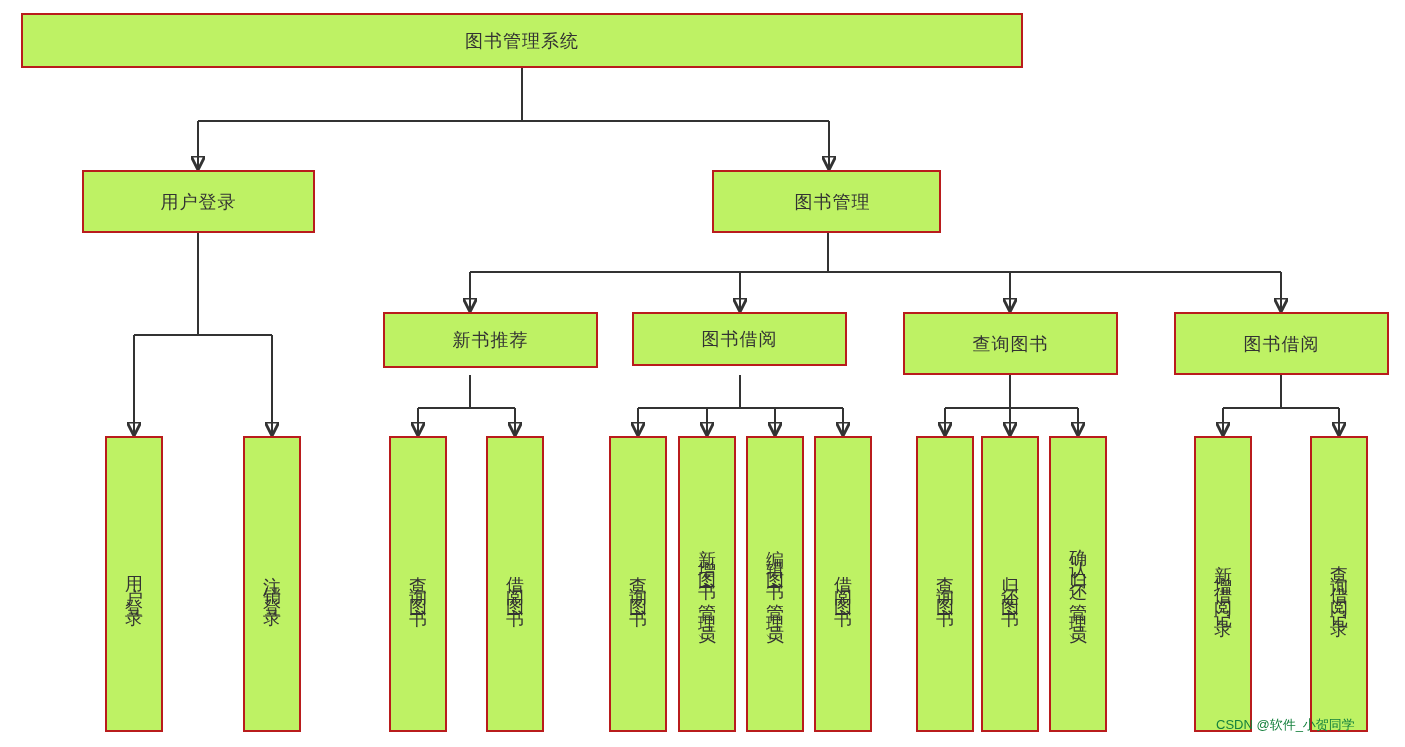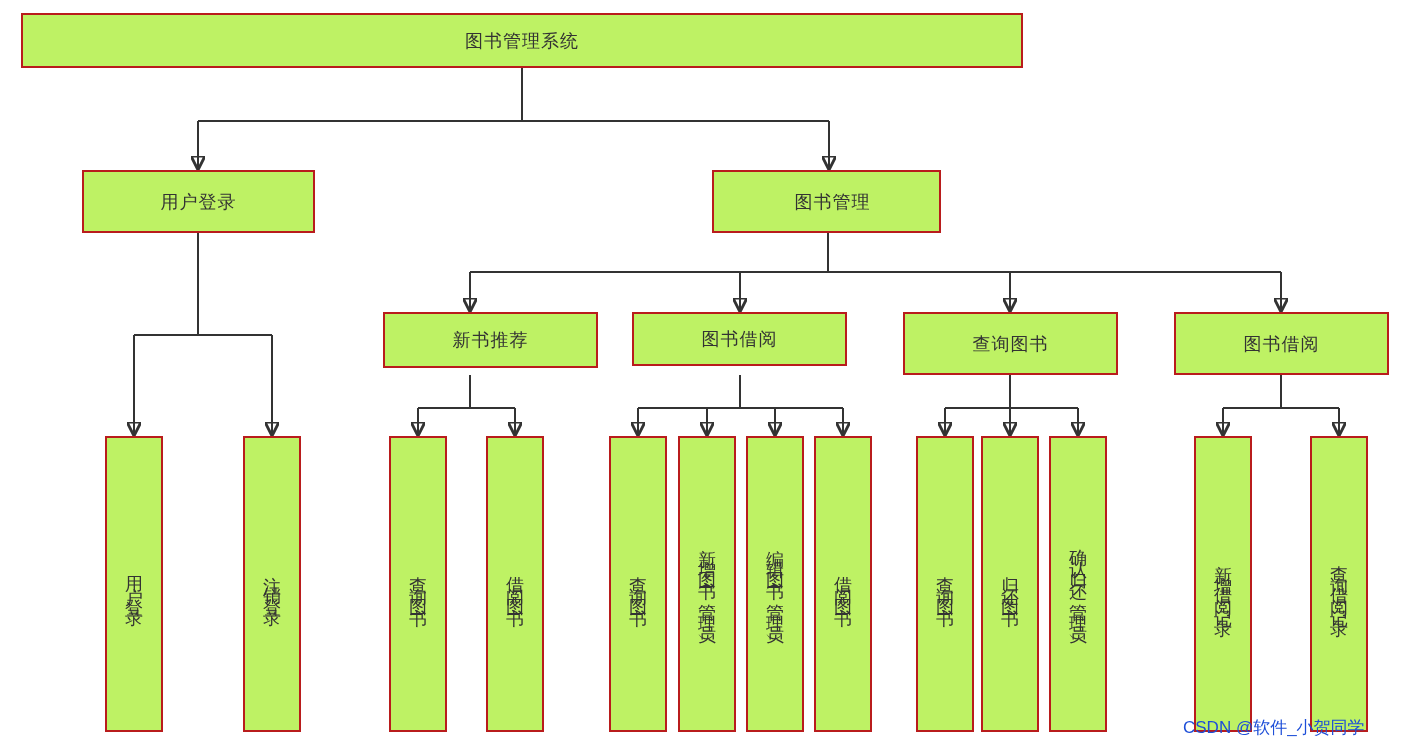--- a/index.html
+++ b/index.html
@@ -36,24 +36,24 @@
   .node.leaf { letter-spacing: 0; }
   .vtext {
     writing-mode: vertical-rl;
     text-orientation: mixed;
     letter-spacing: 11px;
     font-size: 18px;
     color: #333333;
   }
   .watermark {
     position: absolute;
-    left: 1183px;
+    left: 1216px;
     top: 716px;
-    font-size: 17px;
-    color: #1d4ed8;
+    font-size: 13px;
+    color: #15803d;
     white-space: nowrap;
   }
 </style>
 </head>
 <body>
 
 <div class="canvas">
 
   <svg class="connectors" width="1405" height="747" viewBox="0 0 1405 747" aria-hidden="true">
     <defs>

